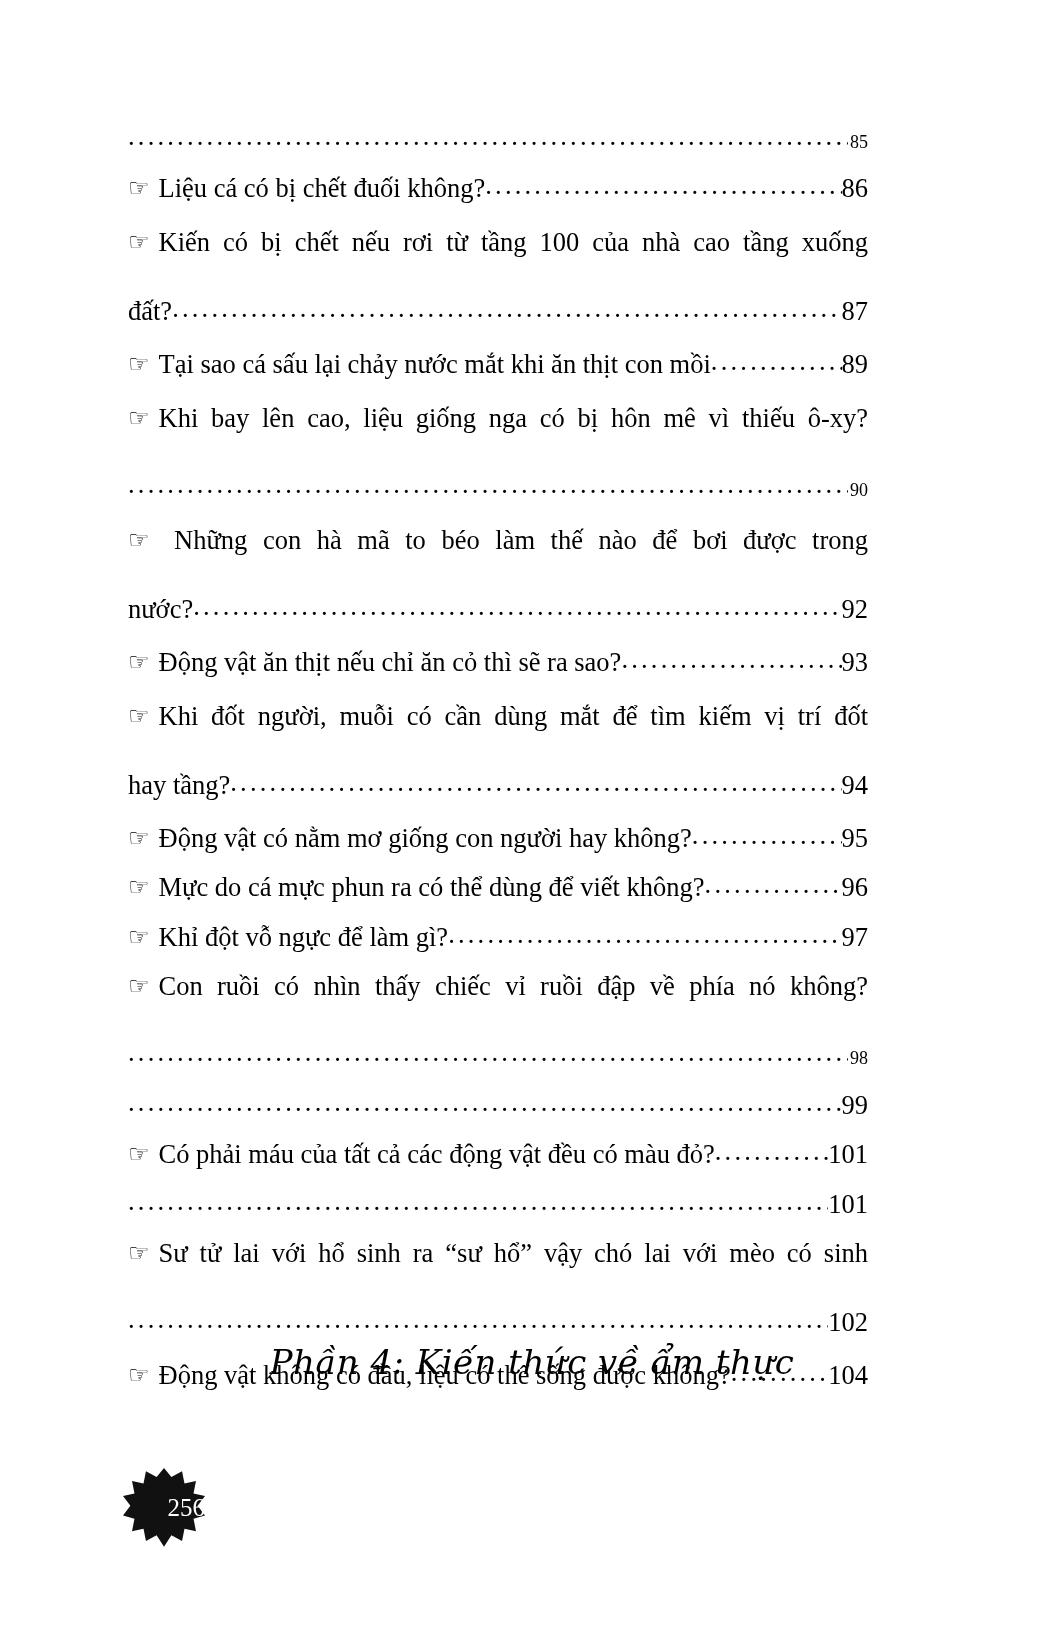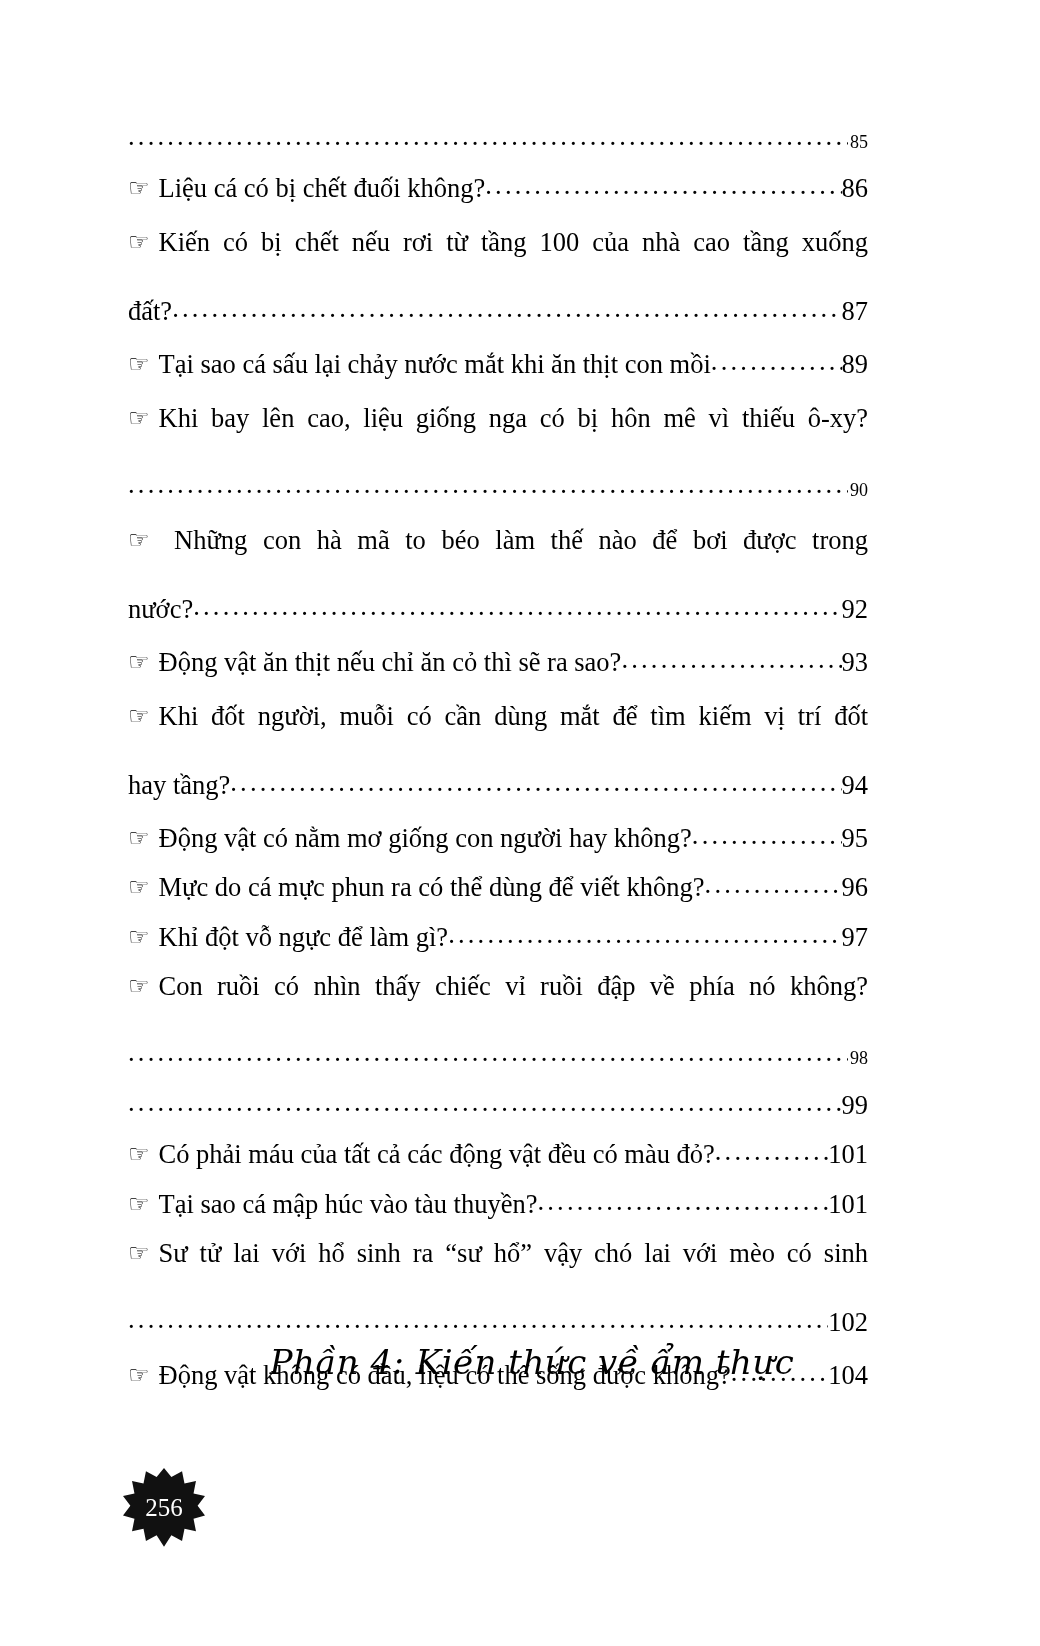--- a/index.html
+++ b/index.html
@@ -127,21 +127,21 @@
       72% 89%, 59% 82%, 50% 96%, 41% 82%, 28% 89%, 25% 74%,
       11% 77%, 14% 62%, 0% 58%, 9% 46%, 0% 34%, 14% 31%,
       11% 16%, 25% 19%, 28% 4%, 41% 11%
     );
   }
   .page-badge .num {
     position: absolute;
     left: 0;
     top: 26px;
     width: 82px;
-    text-align: center;
+    text-align: right;
     color: #ffffff;
     font-size: 25px;
     font-family: "Liberation Serif", serif;
   }
 </style>
 </head>
 <body>
 
 <div class="page">
 
@@ -255,21 +255,20 @@
     <div class="entry tight">
       <div class="inline-row">
         <span class="txt"><span class="bullet">☞</span><span>Có phải máu của tất cả các động vật đều có màu đỏ?</span></span>
         <span class="lead">...............................................................................................................................................................</span>
         <span class="pg">101</span>
       </div>
     </div>
 
     <div class="entry tight">
       <div class="inline-row">
-        <span class="txt"><span class="bullet">☞</span><span>Tại sao cá mập húc vào tàu thuyền?</span></span>
         <span class="lead">...............................................................................................................................................................</span>
         <span class="pg">101</span>
       </div>
     </div>
 
     <div class="entry">
       <div class="wrapline"><span class="bullet">☞</span><span>Sư tử lai với hổ sinh ra “sư hổ” vậy chó lai với mèo có sinh</span></div>
       <div class="inline-row">
         <span class="lead">...............................................................................................................................................................</span>
         <span class="pg">102</span>

